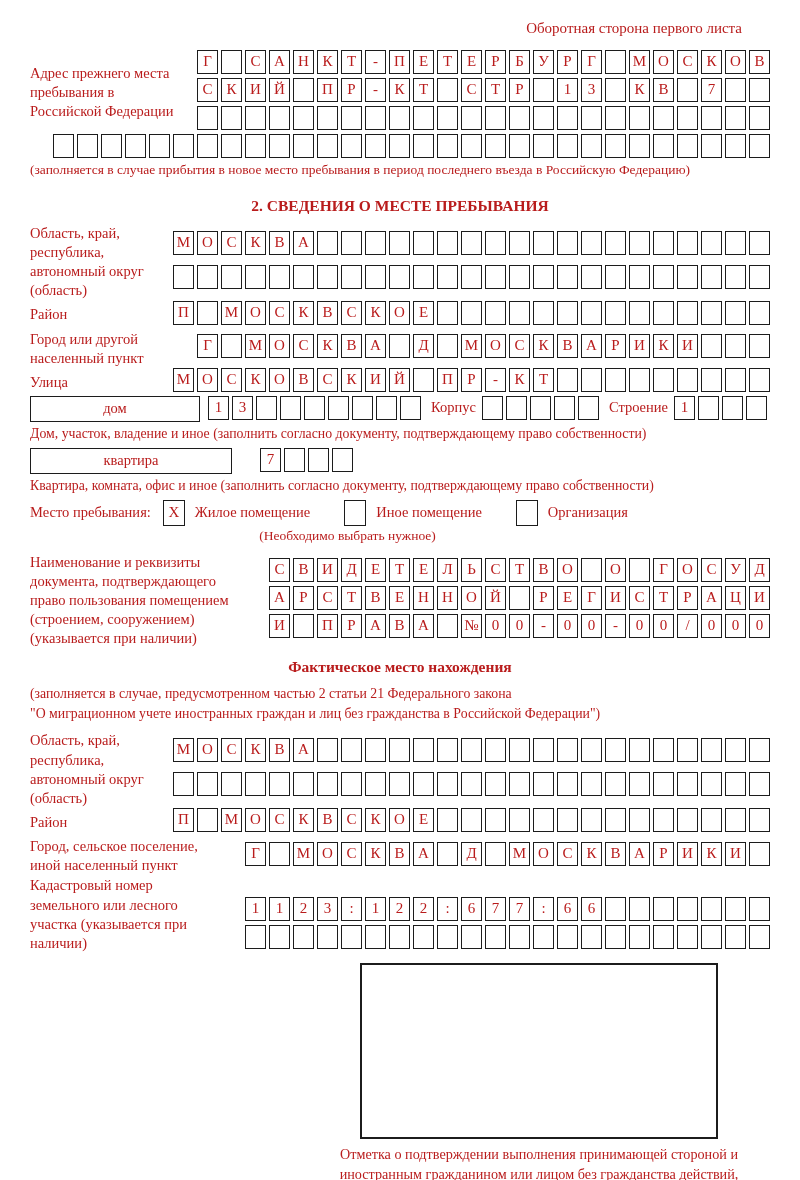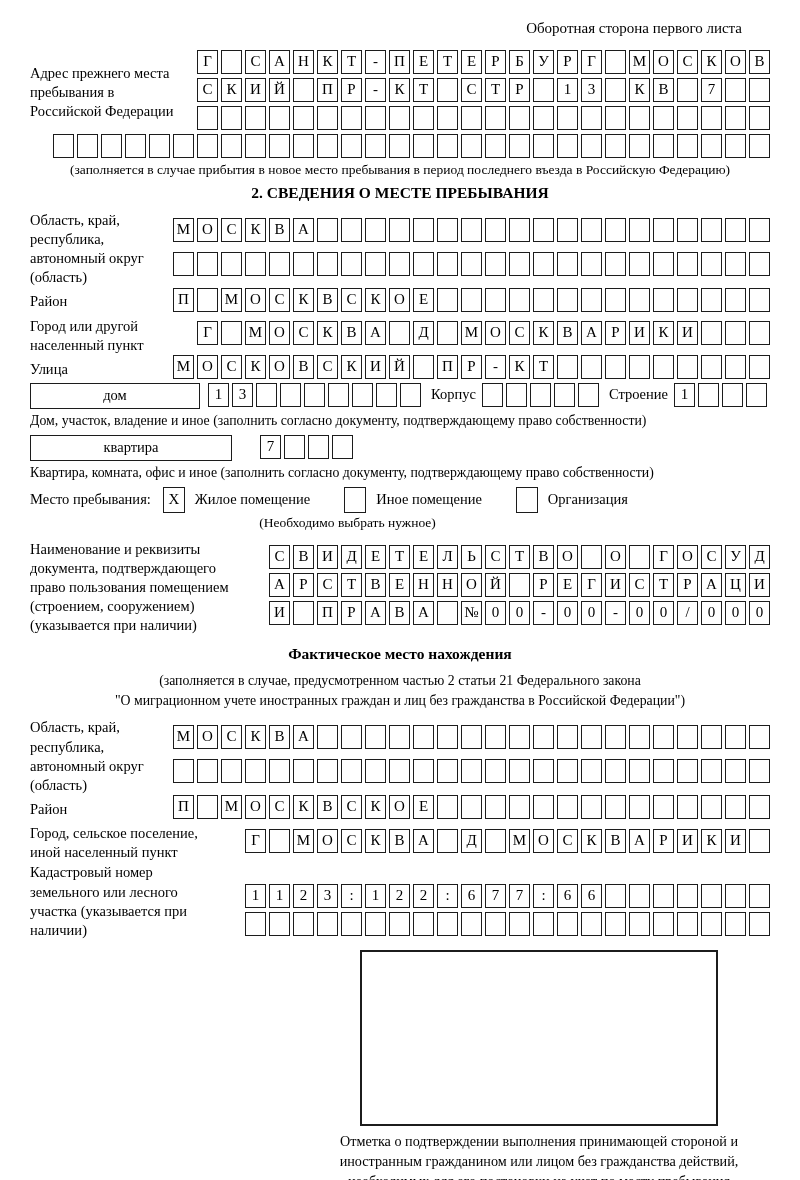--- a/index.html
+++ b/index.html
@@ -1,20 +1,20 @@
 <!DOCTYPE html>
 <html><head>
 <meta charset="utf-8">
 <style>
   * { margin:0; padding:0; box-sizing:border-box; }
   html,body { background:#ffffff; }
   .page {
     position:relative; width:800px; height:1180px;
     padding:20px 30px 10px 30px;
-    background:#ffffff; color:#000000;
+    background:#ffffff; color:#b91c1c;
     font-family:"Liberation Serif","DejaVu Serif",serif;
     font-size:14.5px; overflow:hidden;
   }
   .hdr-right { text-align:right; font-size:15px; padding-right:28px; margin-bottom:13px; }
 
   
   .cells { display:flex; gap:3px; justify-content:flex-end; margin-bottom:4px; }
   .cell {
     flex:0 0 21px; width:21px; height:24px;
     border:1.7px solid #1c1c1c; background:#fff;
@@ -23,41 +23,41 @@
   .frow { display:flex; align-items:center; }
   .flabel { font-size:14.5px; line-height:1.32; padding-top:1px; }
   .rowstack { margin-left:auto; }
   .w148 { width:148px; flex:0 0 148px; }
   .w120 { width:122px; flex:0 0 122px; }
   .w150 { width:152px; flex:0 0 152px; }
   .w185 { width:192px; flex:0 0 192px; }
   .w215 { width:218px; flex:0 0 218px; }
   .gap8 { height:6px; }
 
-  .note-c { text-align:center; font-size:13.5px; margin:2px 0 6px 0; }
+  .note-c { text-align:left; font-size:13.5px; margin:2px 0 19px 0; }
   .sec-title { text-align:center; font-weight:700; font-size:15.5px; margin:6px 0 8px 0; }
 
   .longbox {
     height:26px; border:1.8px solid #1c1c1c; background:#fff;
     text-align:center; font-size:14.5px; line-height:23px;
   }
   .dom-row { display:flex; align-items:flex-start; margin-bottom:2px; }
   .dom-row .inline-label { padding:3px 6px 0 10px; font-size:14.5px; }
   .caption { font-size:13.8px; margin:2px 0 6px 0; }
 
   .mesto-row { display:flex; align-items:center; margin:6px 0 2px 0; }
   .checkbox {
     flex:0 0 22px; width:22px; height:26px; border:1.8px solid #1c1c1c;
     text-align:center; font-size:15px; line-height:23px; background:#fff;
   }
   .mesto-row .mlabel { padding-right:12px; }
   .mesto-row .olabel { padding:0 34px 0 10px; }
   .mesto-note { text-align:center; font-size:13.5px; margin:1px 105px 8px 0; }
 
-  .fact-note { text-align:center; font-size:13.8px; line-height:1.45; margin-bottom:6px; }
+  .fact-note { text-align:left; font-size:13.8px; line-height:1.45; margin-bottom:6px; }
 
   .stamp-wrap { width:462px; margin-left:auto; margin-top:10px; }
   .stamp-box { width:358px; height:176px; border:2px solid #1c1c1c; margin:0 auto 6px auto; background:#fff; }
   .stamp-caption { text-align:center; font-size:14.2px; line-height:1.4; }
 </style>
 </head>
 <body>
 
 <div class="page">
 

